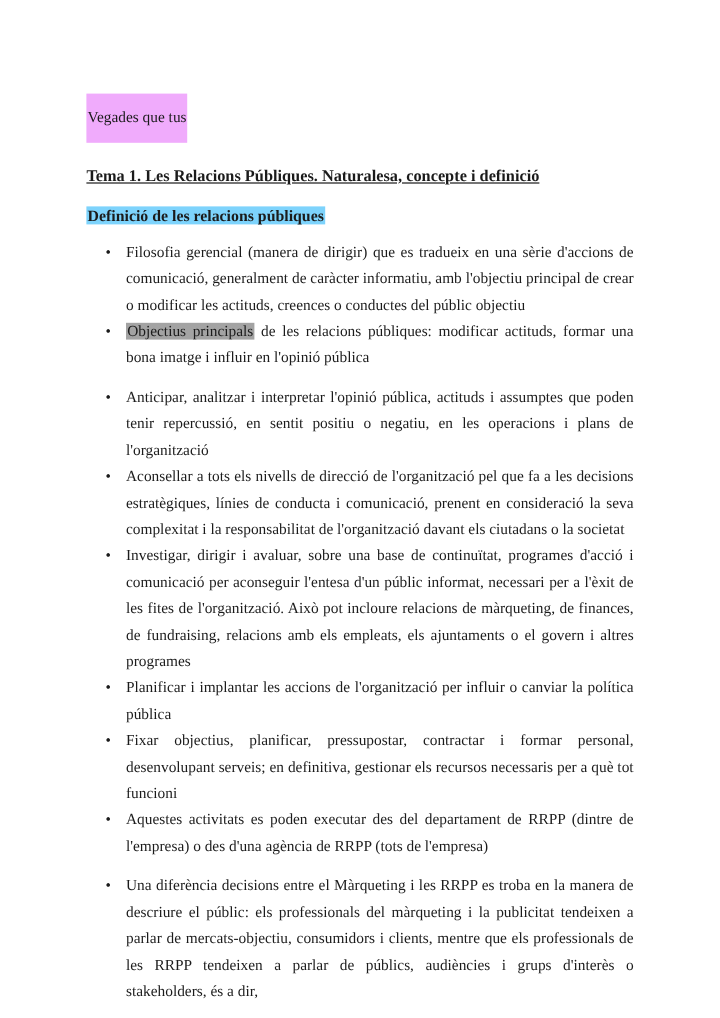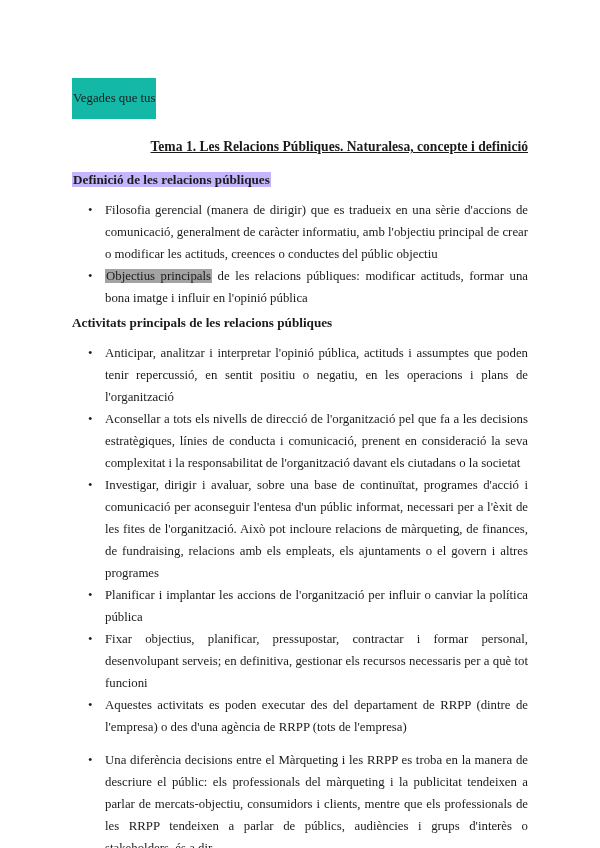--- a/index.html
+++ b/index.html
@@ -18,39 +18,39 @@
     box-sizing: border-box;
     width: 600px;
     height: 848px;
     padding: 78px 72px 0 72px;
     background: #ffffff;
     font-size: 12.8px;
     line-height: 22px;
   }
   .top-label {
     display: inline-block;
-    background: #14b8a6;
+    background: #f0abfc;
     line-height: 17px;
     padding: 12px 1px;
   }
   .doc-title {
     margin-top: 19px;
-    text-align: right;
+    text-align: left;
     font-weight: bold;
     font-size: 13.6px;
     line-height: 18px;
     text-decoration: underline;
   }
   .heading {
     font-weight: bold;
     font-size: 13.2px;
     line-height: 17px;
   }
   .heading .hl {
-    background: #c4b5fd;
+    background: #7dd3fc;
     padding: 0 1px;
   }
   .h-definicio  { margin-top: 15px; }
   .h-activitats { margin-top: 5px; }
   .h-marqueting { margin-top: 13px; }
   ul.bullets {
     margin: 11px 0 0 0;
     padding: 0 0 0 16px;
     list-style: none;
   }
@@ -96,21 +96,20 @@
       </div>
     </li>
     <li>
       <span class="marker">•</span>
       <div class="btext">
         <span class="seg-h">Objectius principals</span><span> de les relacions públiques: modificar actituds, formar una bona imatge i influir en l'opinió pública</span>
       </div>
     </li>
   </ul>
 
-  <div class="heading h-activitats">Activitats principals de les relacions públiques</div>
   <ul class="bullets">
     <li>
       <span class="marker">•</span>
       <div class="btext">
         <span>Anticipar, analitzar i interpretar l'opinió pública, actituds i assumptes que poden tenir repercussió, en sentit positiu o negatiu, en les operacions i plans de l'organització</span>
       </div>
     </li>
     <li>
       <span class="marker">•</span>
       <div class="btext">

